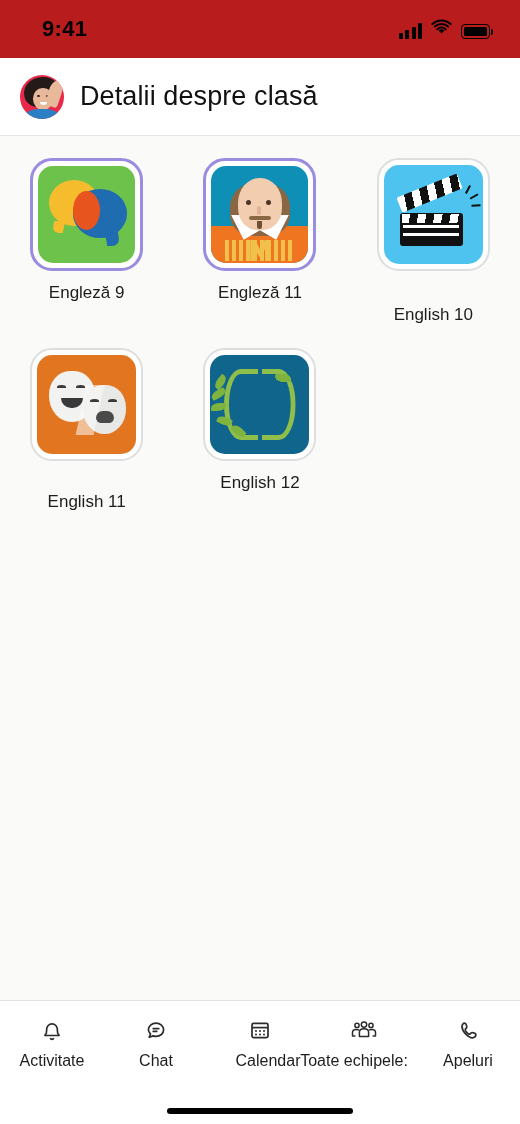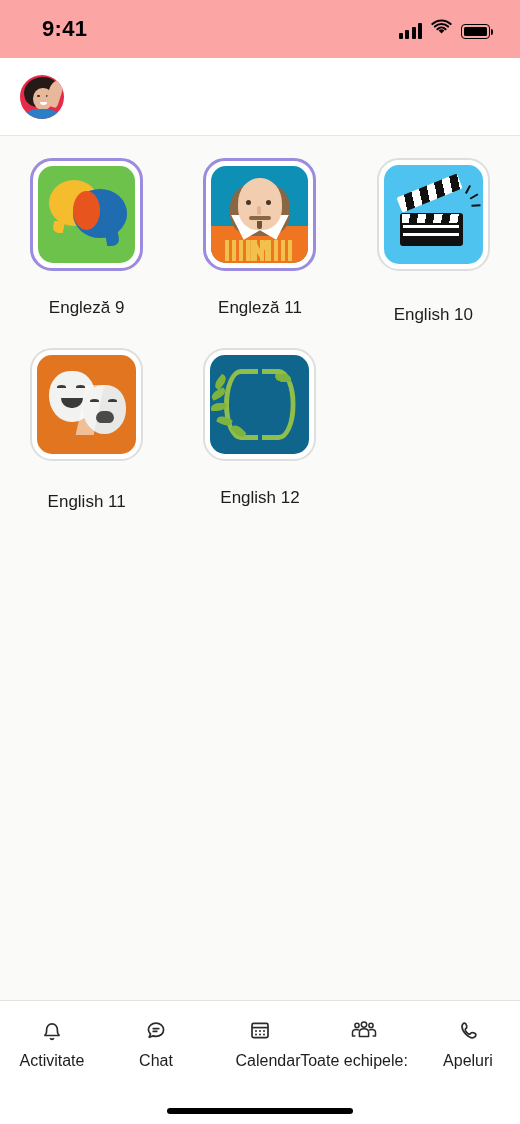--- a/index.html
+++ b/index.html
@@ -8,21 +8,21 @@
     font-family:"Liberation Sans", sans-serif;
     background:#ffffff;
     color:#1a1a1a;
     overflow:hidden;
     position:relative;
   }
   .phone { width:520px; height:1124px; display:flex; flex-direction:column; background:#fafafa; }
 
   
   .statusbar {
-    height:58px; background:#fca5a5; flex:0 0 58px;
+    height:58px; background:#b91c1c; flex:0 0 58px;
     display:flex; align-items:center; justify-content:space-between;
     padding:0 30px 0 42px;
   }
   .status-time { font-size:22px; font-weight:700; letter-spacing:.3px; color:#000; }
   .status-icons { display:flex; align-items:flex-end; gap:9px; }
   .signal { display:flex; align-items:flex-end; gap:2.5px; height:16px; }
   .signal i { display:block; width:4px; background:#000; border-radius:1px; }
   .signal i:nth-child(1){height:6px;}
   .signal i:nth-child(2){height:9px;}
   .signal i:nth-child(3){height:12px;}
@@ -78,21 +78,21 @@
   .tile-wrap {
     width:113px; height:113px; border-radius:22px; padding:5px;
     display:flex; align-items:center; justify-content:center;
   }
   .tile-wrap.ring-purple { border:3px solid #9b8ce0; background:#fff; }
   .tile-wrap.ring-gray   { border:2px solid #dedede; background:#fff; }
   .tile {
     width:100%; height:100%; border-radius:15px; overflow:hidden; position:relative;
   }
   .tile-label {
-    margin-top:26px; font-size:17px; line-height:22px; text-align:center;
+    margin-top:11px; font-size:17px; line-height:22px; text-align:center;
     color:#1d1d1d; max-width:150px;
   }
   .cell.label-offset .tile-label { margin-top:33px; }
   .cell.label-offset2 .tile-label { margin-top:30px; }
 
   
   .art-speech { background:#6cc24a; }
   .art-speech .b1{
     position:absolute; left:11%; top:14%; width:52%; height:48%;
     background:#f5bc2e; border-radius:50%;
@@ -295,20 +295,21 @@
   <div class="header">
     <div class="avatar">
       <span class="hair"></span>
         <span class="face"></span>
       <span class="eye l"></span>
         <span class="eye r"></span>
         <span class="mouth"></span>
       <span class="body"></span>
         <span class="arm"></span>
     </div>
+    <div class="page-title">Detalii despre clasă</div>
   </div>
 
   <div class="content">
     <div class="grid">
 
       <div class="cell">
         <div class="tile-wrap ring-purple">
           <div class="tile art-speech">
             <span class="b1"></span>
               <span class="b2"></span>

